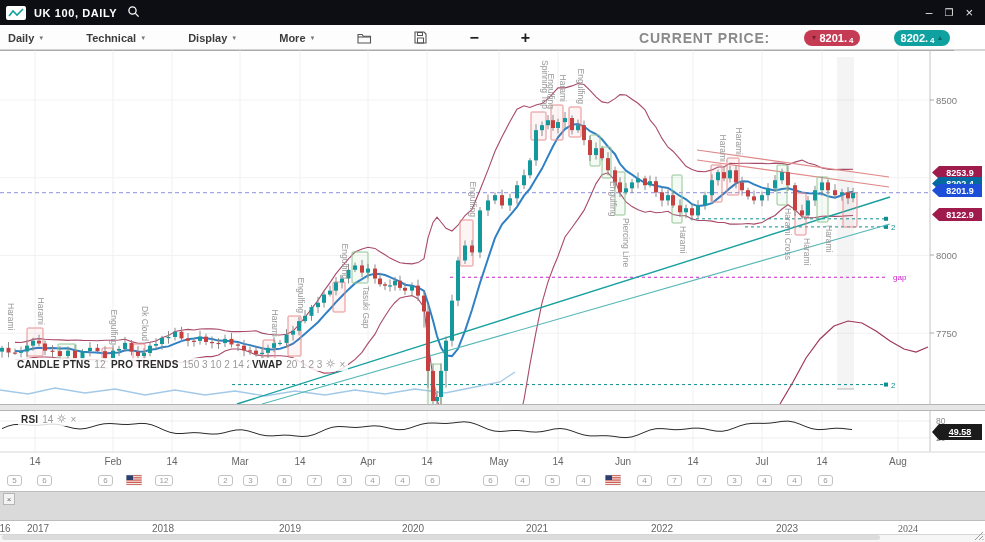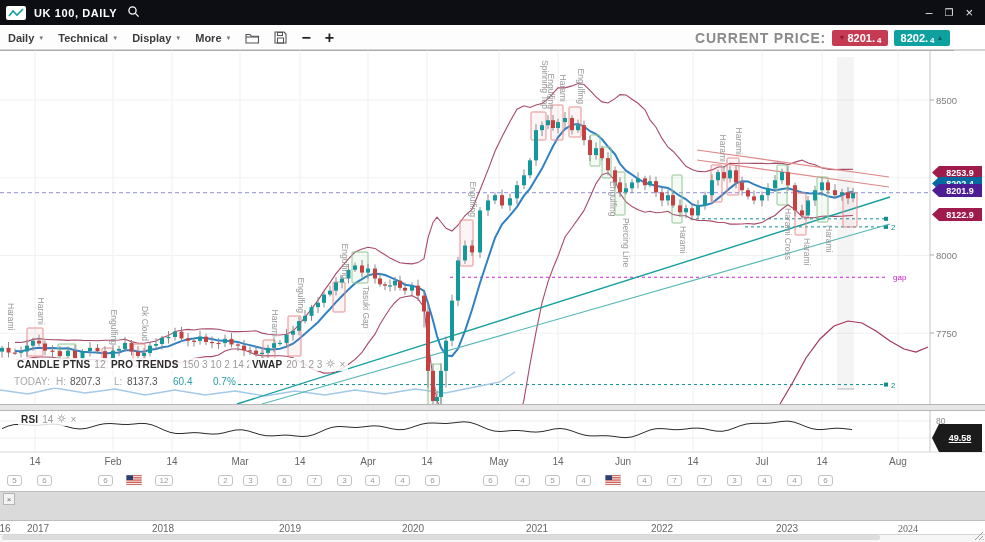--- a/index.html
+++ b/index.html
@@ -8,28 +8,28 @@
   
   #titlebar{position:absolute;left:0;top:0;width:985px;height:25px;background:#0c0e14;
             display:flex;align-items:center;color:#fff;}
   #logo{width:20px;height:14px;background:#fff;border-radius:2px;margin:0 8px 0 6px;display:flex;align-items:center;justify-content:center;}
   #title{font-size:11px;font-weight:bold;letter-spacing:.6px;}
   #search-ic{margin-left:10px;}
   #winctl{margin-left:auto;display:flex;gap:12px;margin-right:12px;color:#e8e8e8;font-size:12px;align-items:center;}
   #winctl span{cursor:default;line-height:10px;}
   
   #toolbar{position:absolute;left:0;top:25px;width:954px;height:25px;background:#fdfdfd;
-           border-bottom:1px solid #a9a9a9;display:flex;align-items:center;font-size:11px;color:#3c3c3c;}
+           border-bottom:1px solid #a9a9a9;display:flex;align-items:center;font-size:11px;color:#3c3c3c;gap:28px;}
   .menu{font-weight:bold;margin-left:14px;display:flex;align-items:center;gap:4px;cursor:pointer;}
   .menu:first-child{margin-left:8px;}
   .caret{font-size:6px;color:#777;}
   .tbtn{margin-left:14px;cursor:pointer;display:flex;align-items:center;color:#444;}
   .zoomtxt{font-size:16px;font-weight:bold;color:#222;}
   #cplabel{margin-left:auto;font-size:14px;color:#8a8a8a;letter-spacing:.8px;font-weight:bold;}
-  .pill{width:56px;height:16px;border-radius:2px;color:#fff;font-weight:bold;font-size:11px;
+  .pill{width:56px;height:16px;border-radius:8px;color:#fff;font-weight:bold;font-size:11px;
         display:flex;align-items:center;justify-content:center;margin-left:6px;cursor:pointer;gap:2px;}
   .pill .dec{font-size:8px;align-self:flex-end;padding-bottom:1px;}
   .pill .arr{font-size:7px;}
   #pill-sell{background:#c43b53;}#pill-sell .arr{color:#7d1f30;}
   #pill-buy{background:#0fa0a0;margin-right:4px;}#pill-buy .arr{color:#076a6a;}
   
   #splitter{position:absolute;left:0;top:404px;width:985px;height:7px;background:#e6e6e6;
             border-top:1px solid #b5b5b5;border-bottom:1px solid #b5b5b5;box-sizing:border-box;z-index:5;}
   #gfx{position:absolute;left:0;top:0;z-index:1;}
   
@@ -770,23 +770,20 @@
             <line x1="1.8" y1="1.8" x2="2.9" y2="2.9"></line>
             <line x1="7.1" y1="7.1" x2="8.2" y2="8.2"></line>
             <line x1="1.8" y1="8.2" x2="2.9" y2="7.1"></line>
             <line x1="7.1" y1="2.9" x2="8.2" y2="1.8"></line>
           </g>
         </svg></span>
     <span class="icx">×</span>
   </div>
 
   <div id="stats">
-    <div>
-      <span class="k w1">TODAY:</span><span class="k w2">H:</span><span class="v w3">8207.3</span><span class="k w4">L:</span><span class="v w5">8137.3</span><span class="t w6">60.4</span><span class="t">0.7%</span>
-    </div>
   </div>
 
   <div class="chip" id="rsi-chip">
     <b>RSI</b>
     <span class="params">14</span>
     <span class="icx"><svg width="9" height="9" viewBox="0 0 10 10">
           <circle cx="5" cy="5" r="2" fill="none" stroke="#999" stroke-width="1"></circle>
           <g stroke="#999" stroke-width="1">
             <line x1="5" y1="0.5" x2="5" y2="2"></line>
             <line x1="5" y1="8" x2="5" y2="9.5"></line>
@@ -813,25 +810,25 @@
         <line x1="11" y1="11" x2="11" y2="10"></line>
       </g>
     </svg>
 
   <div id="labels">
       <div class="ptick" style="top: 95px;">8500</div>
       <div class="ptick" style="top: 250px;">8000</div>
       <div class="ptick" style="top: 328px;">7750</div>
       <div class="tag" style="top: 166px; background: rgb(158, 27, 76);">8253.9</div>
       <div class="tag" style="top: 177px; background: #0369a1;">8202.4</div>
-      <div class="tag" style="top: 184px; background: #4c1d95;">8201.9</div>
+      <div class="tag" style="top: 184px; background: #1d4ed8;">8201.9</div>
       <div class="tag" style="top: 208px; background: rgb(158, 27, 76);">8122.9</div>
       <div class="rtick" style="top: 416px;">80</div>
       <div class="rtick" style="top: 433px;">20</div>
-      <div class="tag" style="top: 424px; background: rgb(27, 27, 27); height: 28px; text-decoration: underline;">49.58</div>
+      <div class="tag" style="top: 424px; background: rgb(27, 27, 27); height: 16px; text-decoration: underline;">49.58</div>
       <div class="xtick" style="left: 20px;">14</div>
       <div class="xtick" style="left: 98px;">Feb</div>
       <div class="xtick" style="left: 157px;">14</div>
       <div class="xtick" style="left: 225px;">Mar</div>
       <div class="xtick" style="left: 285px;">14</div>
       <div class="xtick" style="left: 353px;">Apr</div>
       <div class="xtick" style="left: 412px;">14</div>
       <div class="xtick" style="left: 484px;">May</div>
       <div class="xtick" style="left: 543px;">14</div>
       <div class="xtick" style="left: 608px;">Jun</div>

